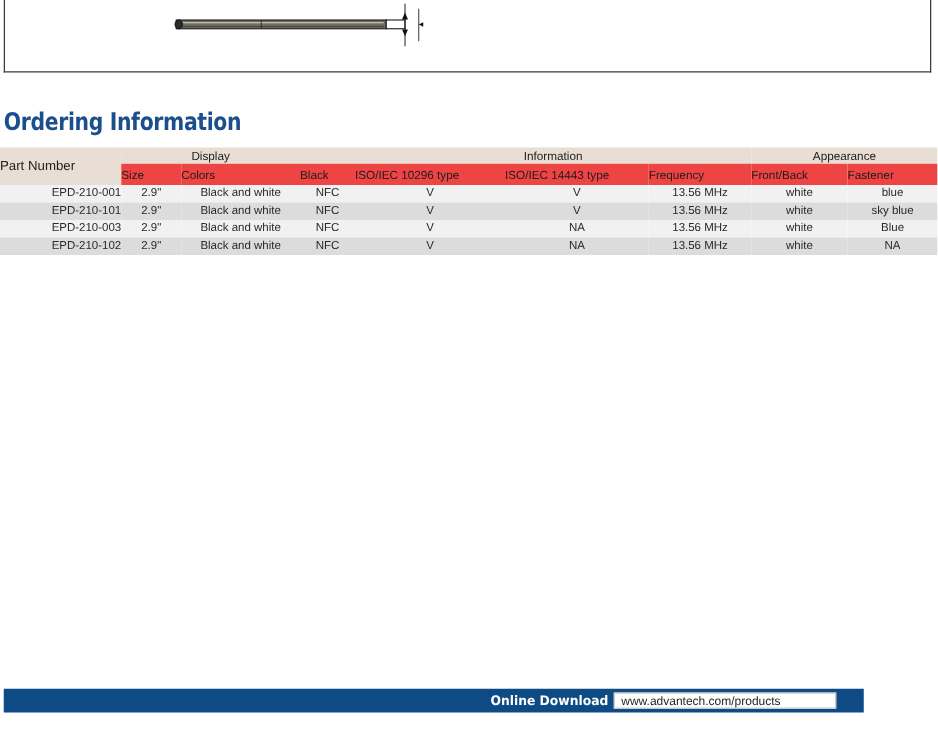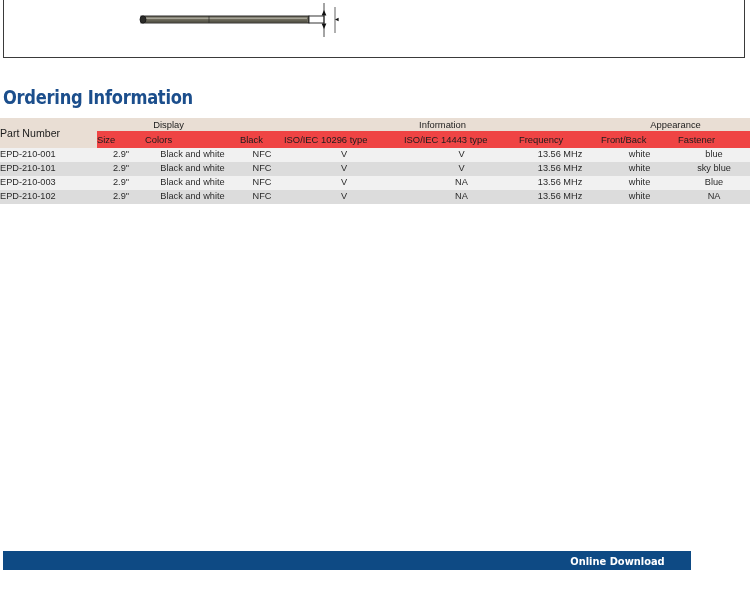--- a/index.html
+++ b/index.html
@@ -101,21 +101,21 @@
   tbody tr.row-odd td { background: #f1f1f1; }
   tbody tr.row-even td { background: #dcdcdc; }
   tbody td {
     height: 14px;
     text-align: center;
     font-size: 9.2px;
     color: #2a2a2a;
     border-right: 1px solid #ffffff;
   }
   tbody td.cell-part {
-    text-align: left;
+    text-align: right;
     padding-left: 5px;
   }
   .col-sep { border-right: 1px solid #ffffff; }
 
   
   #footer-bar {
     position: absolute;
     left: 3px;
     top: 551px;
     width: 688px;
@@ -264,14 +264,15 @@
       <td>13.56 MHz</td>
       <td>white</td>
       <td style="border-right:none">NA</td>
     </tr>
   </tbody>
 </table>
 
 <div id="footer-bar">
   <div id="footer-inner">
     <span id="online-download-label">Online Download</span>
+    <span id="download-url-box">www.advantech.com/products</span>
   </div>
 </div>
 
 </body></html>

